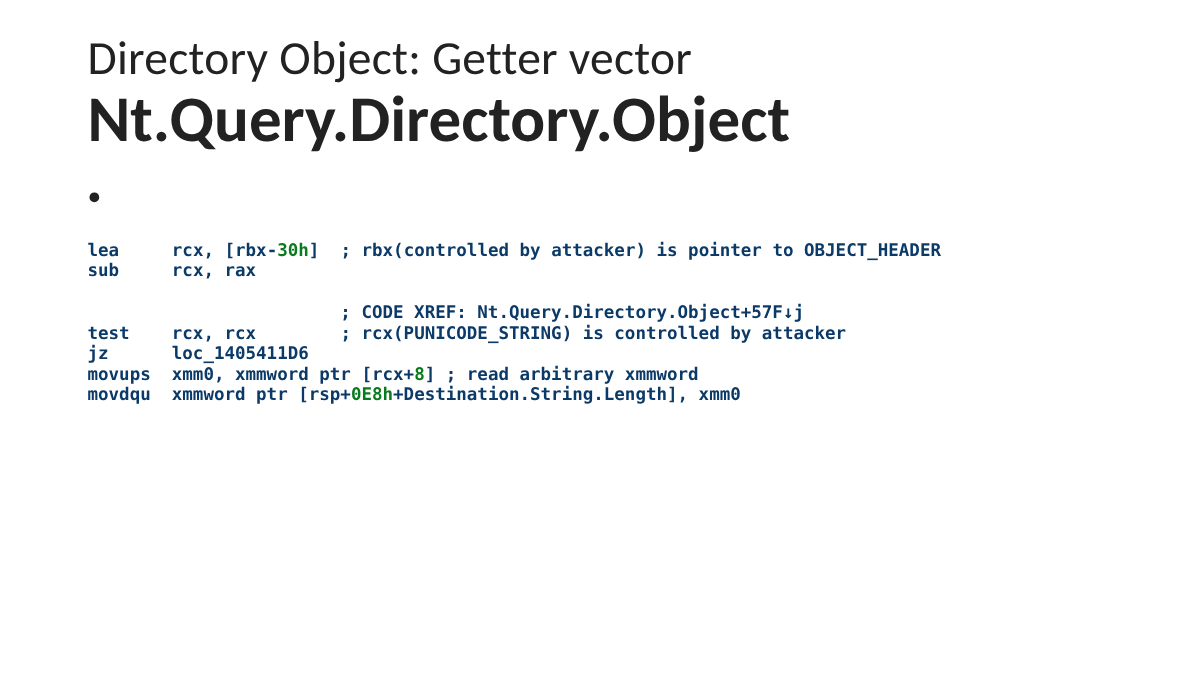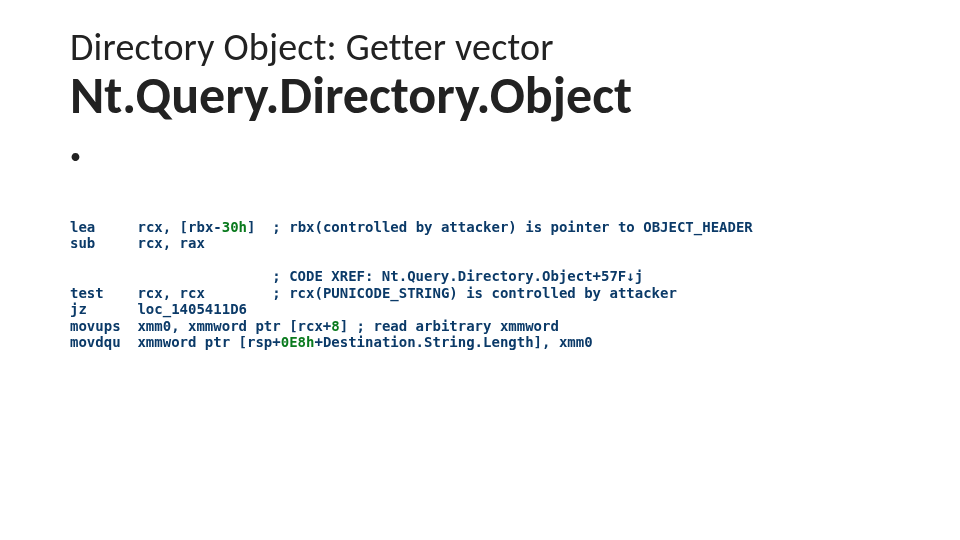--- a/index.html
+++ b/index.html
@@ -36,21 +36,21 @@
     font-size: 24px;
     display: flex;
     align-items: flex-start;
     gap: 8px;
   }
   .bullet-dot {
     line-height: 1.2;
     font-size: 22px;
   }
   .code-block {
-    margin-top: 48px;
+    margin-top: 22px;
     font-family: "Consolas", "DejaVu Sans Mono", "Courier New", monospace;
     font-size: 14px;
     font-weight: 700;
     color: #0b6b0b; 
     white-space: pre;
     line-height: 1.18;
   }
   .mnem  { color: #0b3a68; }   
   .reg   { color: #0b3a68; }   
   .num   { color: #0a7a1e; }   

